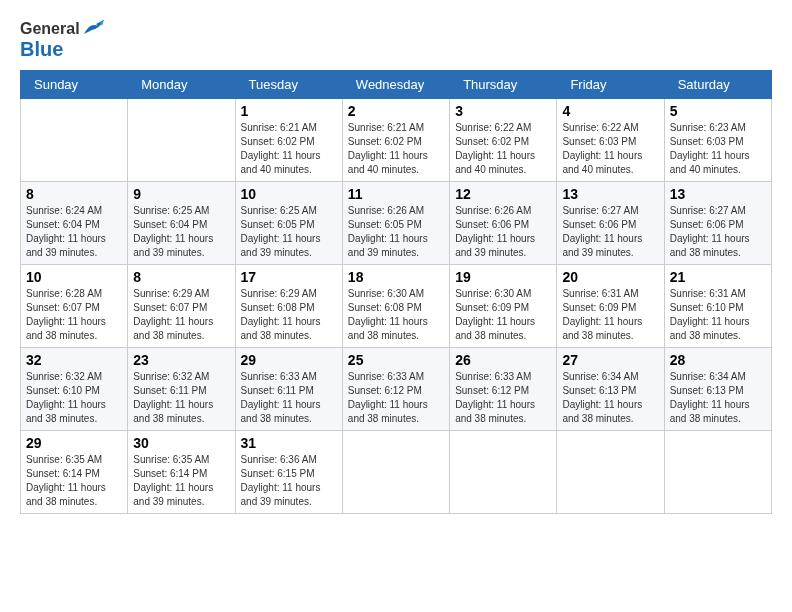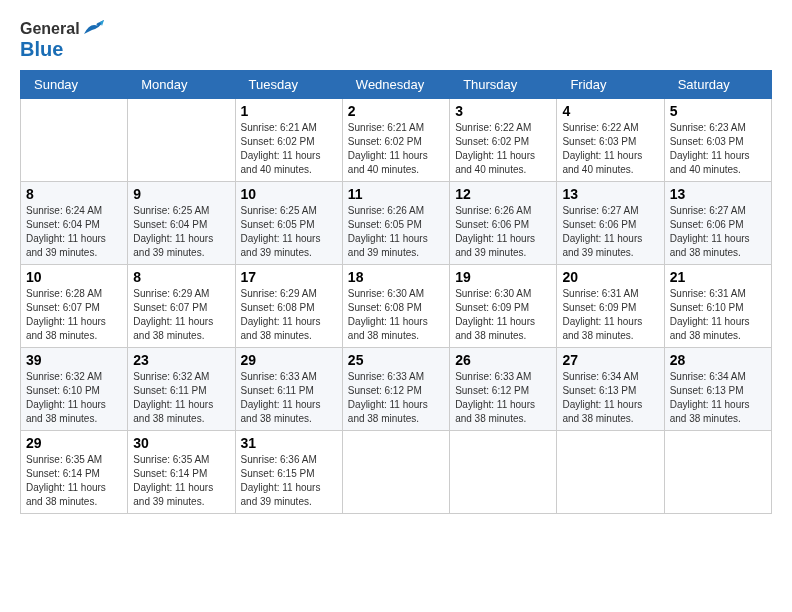--- a/index.html
+++ b/index.html
@@ -187,21 +187,21 @@
           <span class="day-number">20</span>
           <div class="day-info">Sunrise: 6:31 AM<br>Sunset: 6:09 PM<br>Daylight: 11 hours and 38 minutes.</div>
         </td>
         <td>
           <span class="day-number">21</span>
           <div class="day-info">Sunrise: 6:31 AM<br>Sunset: 6:10 PM<br>Daylight: 11 hours and 38 minutes.</div>
         </td>
       </tr>
       <tr>
         <td>
-          <span class="day-number">39</span>
+          <span class="day-number">32</span>
           <div class="day-info">Sunrise: 6:32 AM<br>Sunset: 6:10 PM<br>Daylight: 11 hours and 38 minutes.</div>
         </td>
         <td>
           <span class="day-number">23</span>
           <div class="day-info">Sunrise: 6:32 AM<br>Sunset: 6:11 PM<br>Daylight: 11 hours and 38 minutes.</div>
         </td>
         <td>
           <span class="day-number">29</span>
           <div class="day-info">Sunrise: 6:33 AM<br>Sunset: 6:11 PM<br>Daylight: 11 hours and 38 minutes.</div>
         </td>

